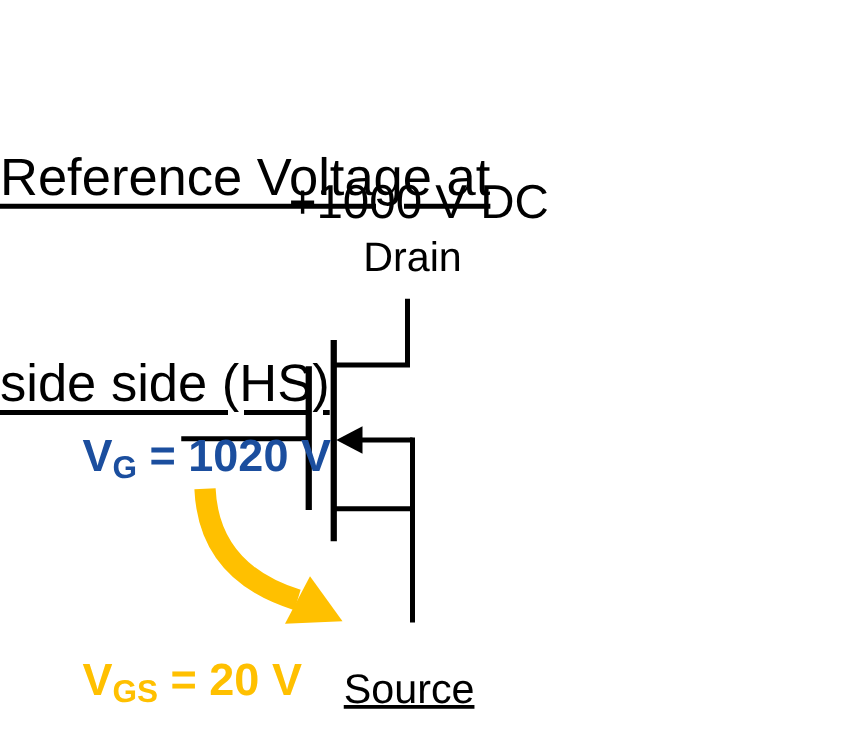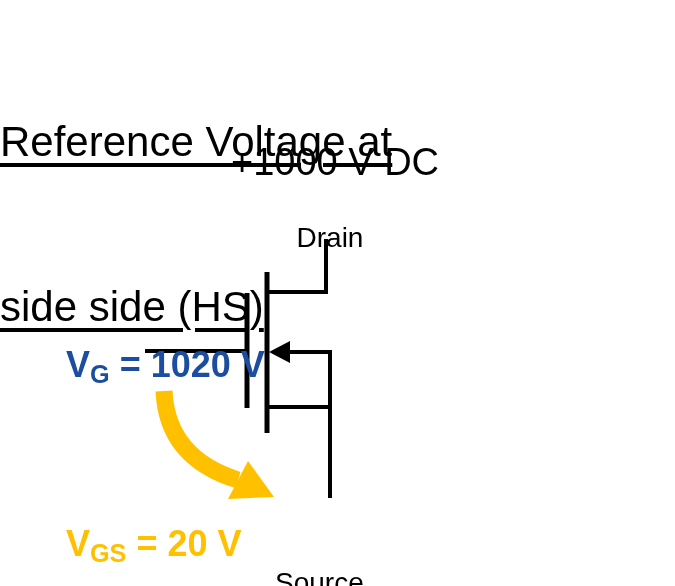--- a/index.html
+++ b/index.html
@@ -12,21 +12,21 @@
   .txt{position:absolute;color:var(--text,#000);white-space:pre;}
   .title{
     left:0;top:4px;width:614px;text-align:left;
     font-size:42px;line-height:55px;color:var(--text,#000);
   }
   .title .tline{
     display:block;text-decoration:underline;
     text-decoration-thickness:4px;text-underline-offset:7px;
   }
   .supply{left:185px;top:141px;width:300px;text-align:center;font-size:38px;font-weight:normal;}
-  .terminal{font-size:28px;margin-top:35px;}
+  .terminal{font-size:33px;}
   .drain-lbl{left:230px;top:187px;width:200px;text-align:center;}
   .gate-lbl{left:43px;top:342px;}
   .source-lbl{left:275px;top:532px;text-decoration:underline;}
   .volt{font-size:36px;font-weight:bold;}
   .blue{color:var(--blue,#1B4E9E);}
   .gold{color:var(--yellow,#FFC000);}
   .vg-lbl{left:26px;top:302px;}
   .vgs-lbl{left:26px;top:481px;}
   .ref-lbl{left:339px;top:474px;}
   sub{font-size:0.7em;vertical-align:-0.22em;letter-spacing:0;}

